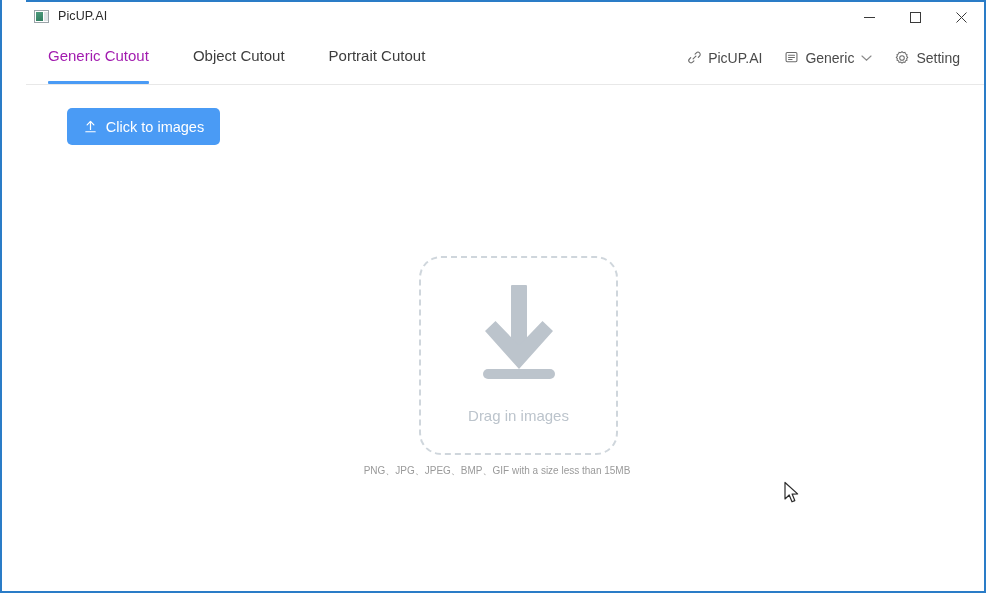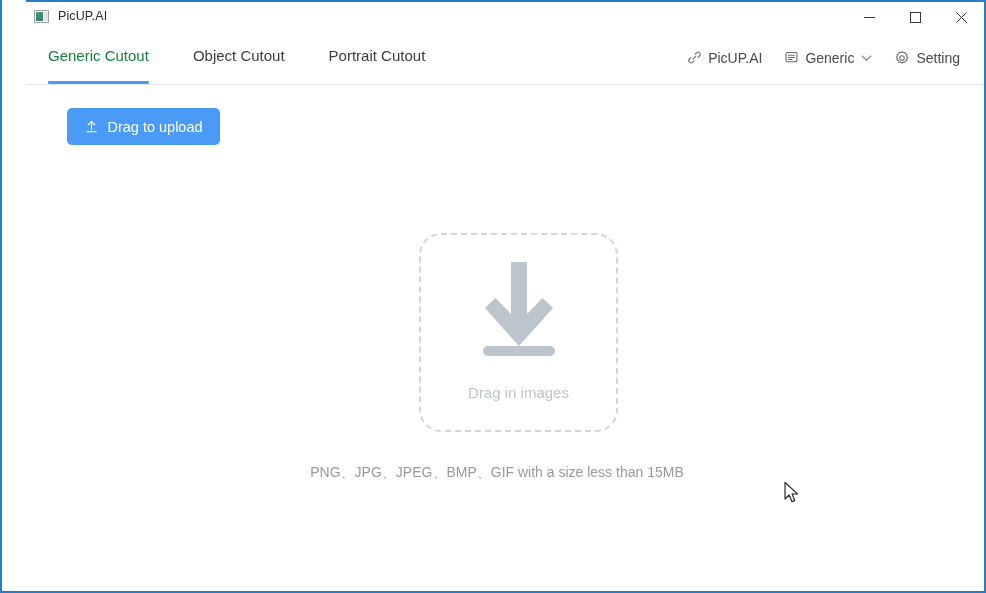--- a/index.html
+++ b/index.html
@@ -103,21 +103,21 @@
     height: 100%;
     display: flex;
     align-items: center;
     font-size: 15px;
     color: #3d3d3d;
     padding: 0 0 3px 0;
     margin-right: 44px;
     white-space: nowrap;
     cursor: default;
   }
-  .tab.active { color: #15803d; }
+  .tab.active { color: #a21caf; }
   .tab.active::after {
     content: "";
     position: absolute;
     left: 0; right: 0;
     bottom: 0;
     height: 3px;
     background: #4a9bf5;
     border-radius: 1px;
   }
 
@@ -175,21 +175,21 @@
     justify-content: center;
     gap: 8px;
     cursor: pointer;
     white-space: nowrap;
   }
   .upload-btn .ic { display: inline-flex; align-items: center; }
 
   .dropzone {
     position: absolute;
     left: 393px;
-    top: 148px;
+    top: 171px;
     width: 199px;
     height: 199px;
     border: 2px dashed #cfd6dc;
     border-radius: 22px;
     display: flex;
     flex-direction: column;
     align-items: center;
     justify-content: center;
     cursor: pointer;
   }
@@ -203,21 +203,21 @@
     font-size: 15px;
     color: #bcc4cc;
     white-space: nowrap;
   }
 
   .hint {
     position: absolute;
     left: 0; right: 16px;
     top: 379px;
     text-align: center;
-    font-size: 14px;
+    font-size: 10px;
     color: #9a9a9a;
     white-space: nowrap;
   }
 
   
   .cursor {
     position: absolute;
     left: 757px;
     top: 396px;
     pointer-events: none;
@@ -317,21 +317,21 @@
     <button class="upload-btn">
       <span class="ic">
         <svg width="15" height="15" viewBox="0 0 16 16">
           <g fill="none" stroke="#ffffff" stroke-width="1.3" stroke-linecap="round" stroke-linejoin="round">
             <path d="M8 11.2 L8 2.8"></path>
             <path d="M4.4 6.2 L8 2.6 L11.6 6.2"></path>
             <path d="M3 13.6 L13 13.6"></path>
           </g>
         </svg>
       </span>
-      <span>Drag to upload</span>
+      <span>Click to images</span>
     </button>
 
     <div class="dropzone">
       <div class="dz-icon">
         <svg width="104" height="102" viewBox="0 0 104 102">
           <g fill="#bcc4cc">
             <rect x="44" y="4" width="16" height="72" rx="1"></rect>
             <path d="M52 88 L18 50 L28.5 40 L52 64.5 L75.5 40 L86 50 Z"></path>
             <rect x="16" y="88" width="72" height="10" rx="5"></rect>
           </g>

